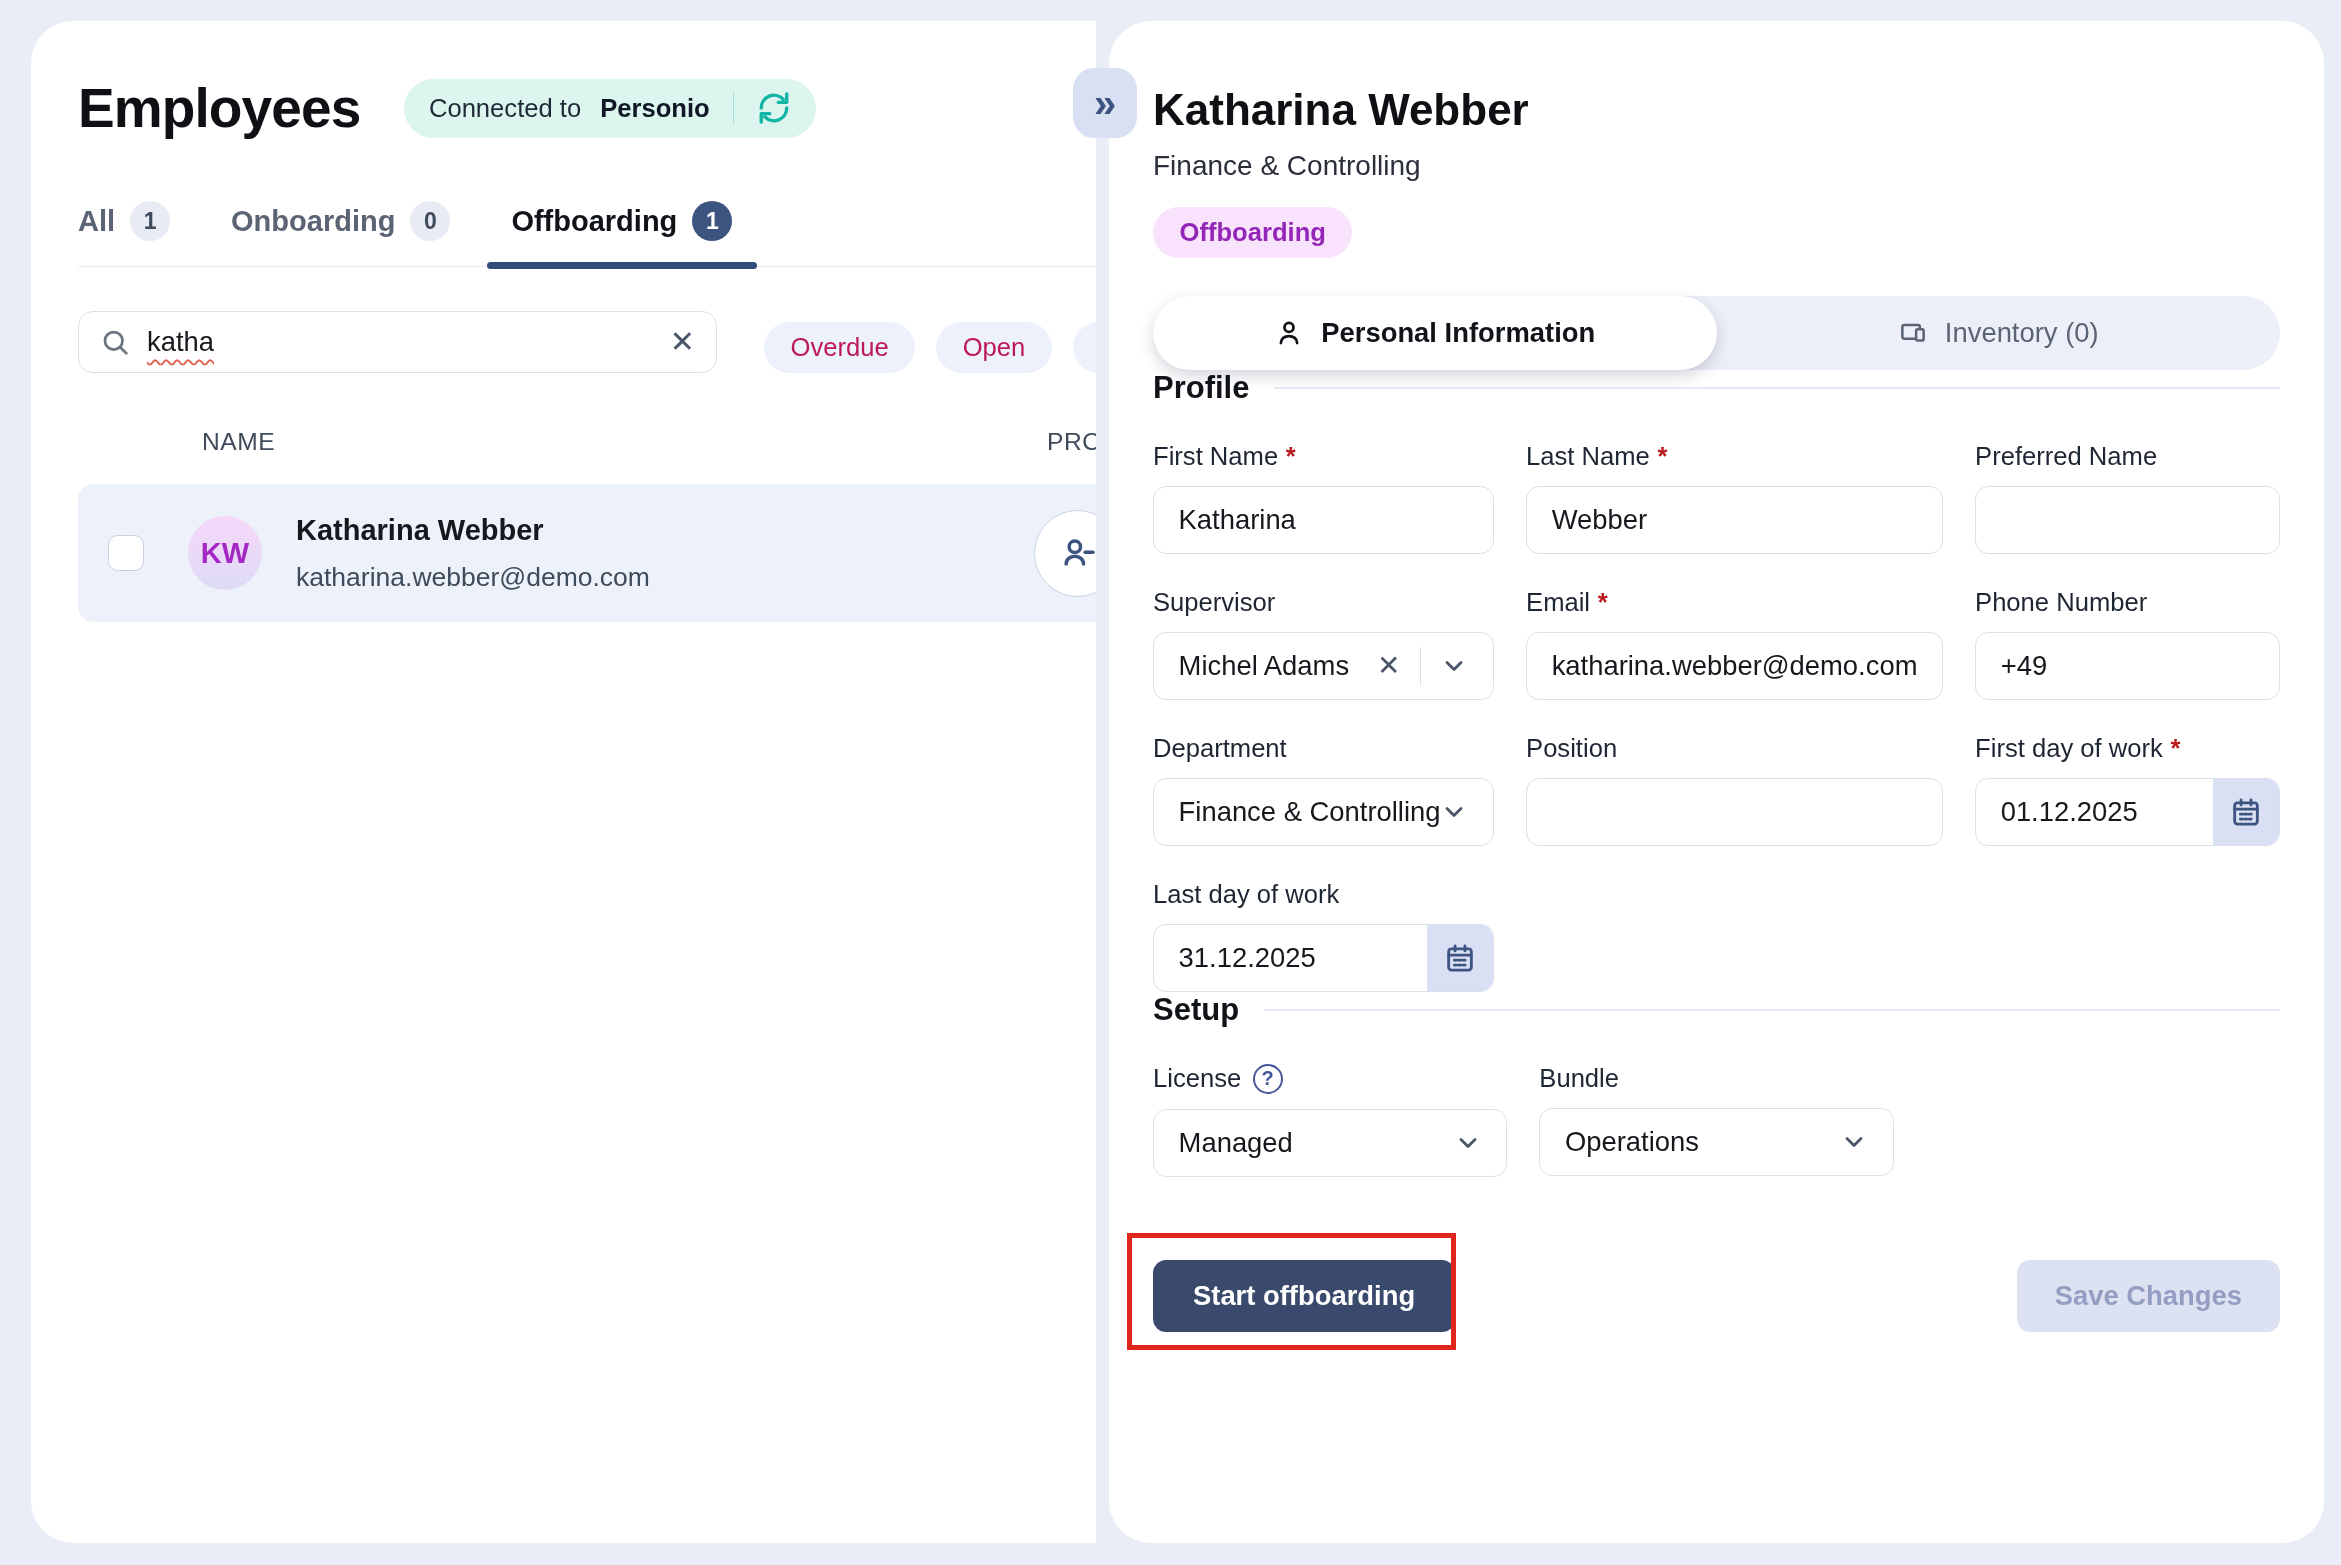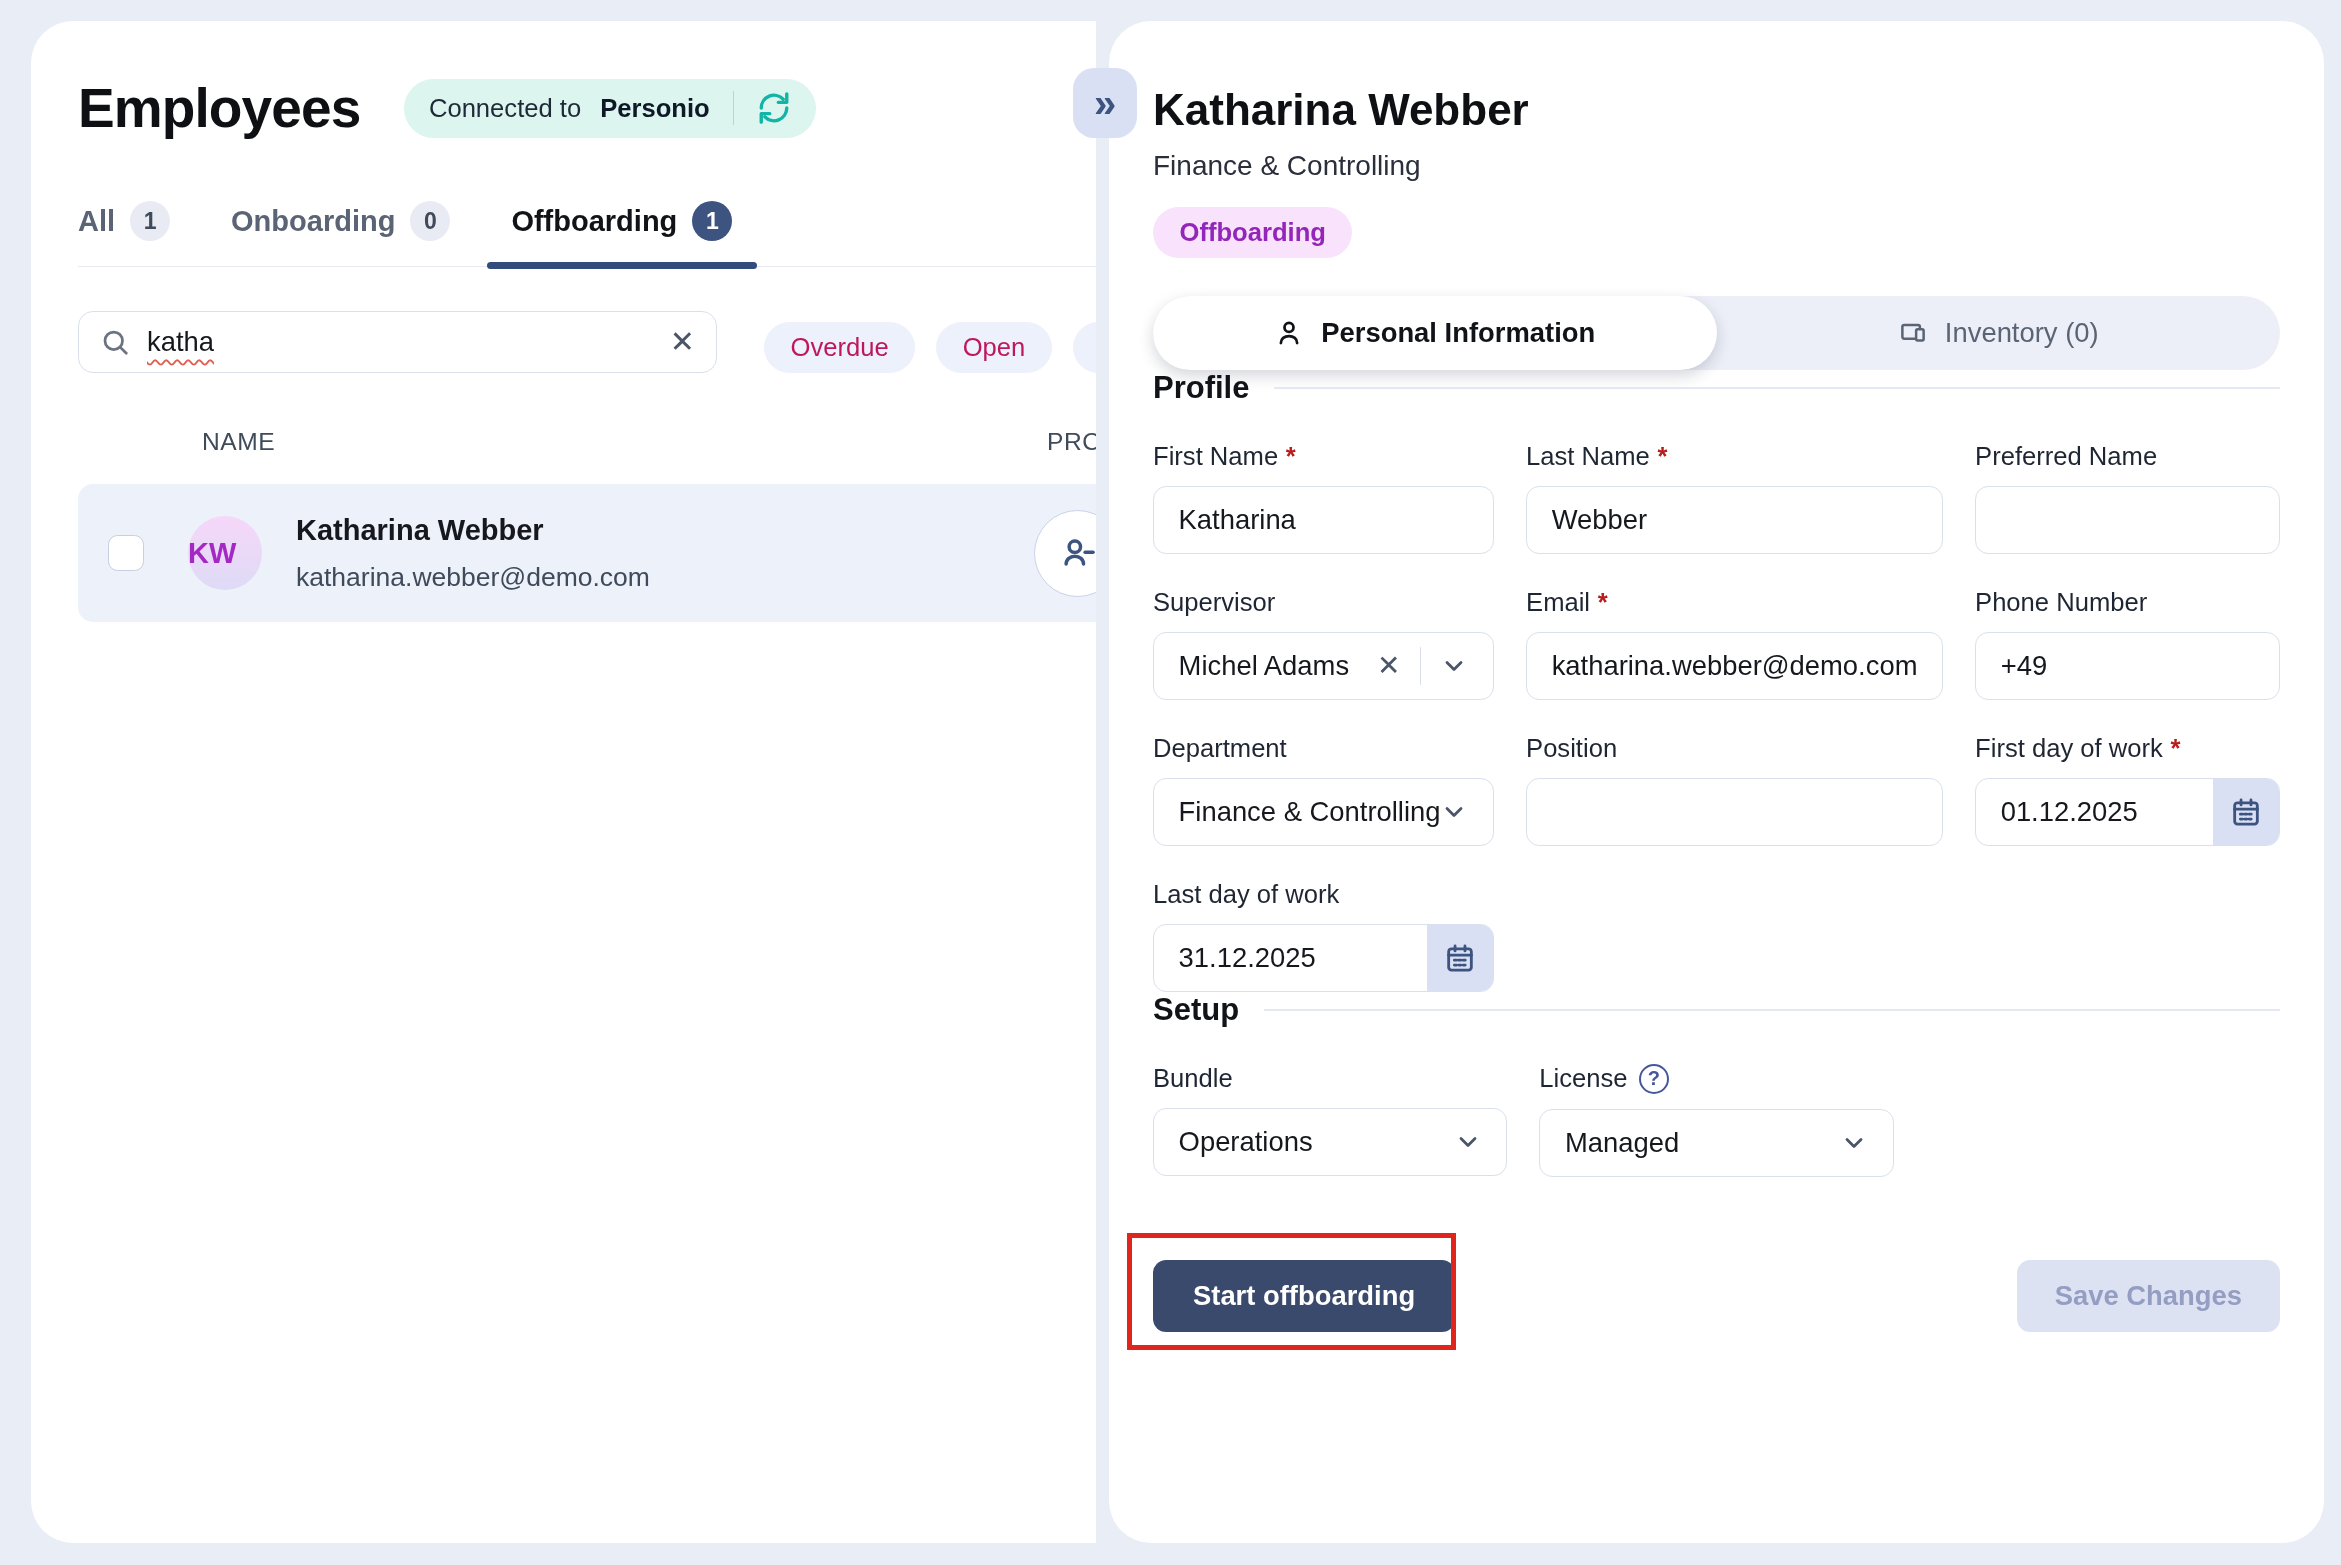--- a/index.html
+++ b/index.html
@@ -98,21 +98,21 @@
     display: flex; align-items: center; position: relative;
   }
   .row-checkbox {
     width: 36px; height: 36px; margin-left: 30px;
     background: #fff; border: 1.9px solid #C7CFE0; border-radius: 9.5px; cursor: pointer;
   }
   .avatar {
     width: 74px; height: 74px; border-radius: 50%;
     margin-left: 44px;
     background: linear-gradient(180deg, #F6D7F9 0%, #DEDBF6 100%);
-    display: flex; align-items: center; justify-content: flex-start;
+    display: flex; align-items: center; justify-content: center;
     font-size: 29px; font-weight: 700; color: #A428C4;
   }
   .emp-texts { margin-left: 34px; display: flex; flex-direction: column; gap: 15px; }
   .emp-name { font-size: 29px; font-weight: 600; color: #16181D; }
   .emp-email { font-size: 26.5px; color: #3F4A5A; }
   .row-action {
     position: absolute; left: 956px; top: 25.6px;
     width: 87px; height: 87px; border-radius: 50%;
     background: #fff; border: 1.9px solid #C9D2E8;
     display: flex; align-items: center; justify-content: center; cursor: pointer;
@@ -437,47 +437,47 @@
     </div>
   </div>
 
   <div class="section-head">
     <span class="section-title">Setup</span>
     <span class="section-line"></span>
   </div>
 
   <div class="form-grid">
     <div class="field">
+      <div class="f-label" style="align-items:center;">
+        <span>License</span>
+        <span class="help-icon">?</span>
+      </div>
+      <div class="f-input">
+        <span class="val">Managed</span>
+        <span>
+          <svg width="28" height="28" viewBox="0 0 24 24" fill="none" stroke="#4A5568" stroke-width="2.4" stroke-linecap="round" stroke-linejoin="round">
+              <polyline points="6 9 12 15 18 9"></polyline>
+            </svg>
+        </span>
+      </div>
+    </div>
+
+    <div class="field">
       <div class="f-label">
         <span>Bundle</span>
       </div>
       <div class="f-input">
         <span class="val">Operations</span>
         <span>
           <svg width="28" height="28" viewBox="0 0 24 24" fill="none" stroke="#4A5568" stroke-width="2.4" stroke-linecap="round" stroke-linejoin="round">
               <polyline points="6 9 12 15 18 9"></polyline>
             </svg>
         </span>
       </div>
     </div>
-
-    <div class="field">
-      <div class="f-label" style="align-items:center;">
-        <span>License</span>
-        <span class="help-icon">?</span>
-      </div>
-      <div class="f-input">
-        <span class="val">Managed</span>
-        <span>
-          <svg width="28" height="28" viewBox="0 0 24 24" fill="none" stroke="#4A5568" stroke-width="2.4" stroke-linecap="round" stroke-linejoin="round">
-              <polyline points="6 9 12 15 18 9"></polyline>
-            </svg>
-        </span>
-      </div>
-    </div>
   </div>
 
   <div class="dp-footer">
     <button class="btn-start">Start offboarding</button>
     <button class="btn-save">Save Changes</button>
     <div class="annotation-box"></div>
   </div>
 
 </div>
 

